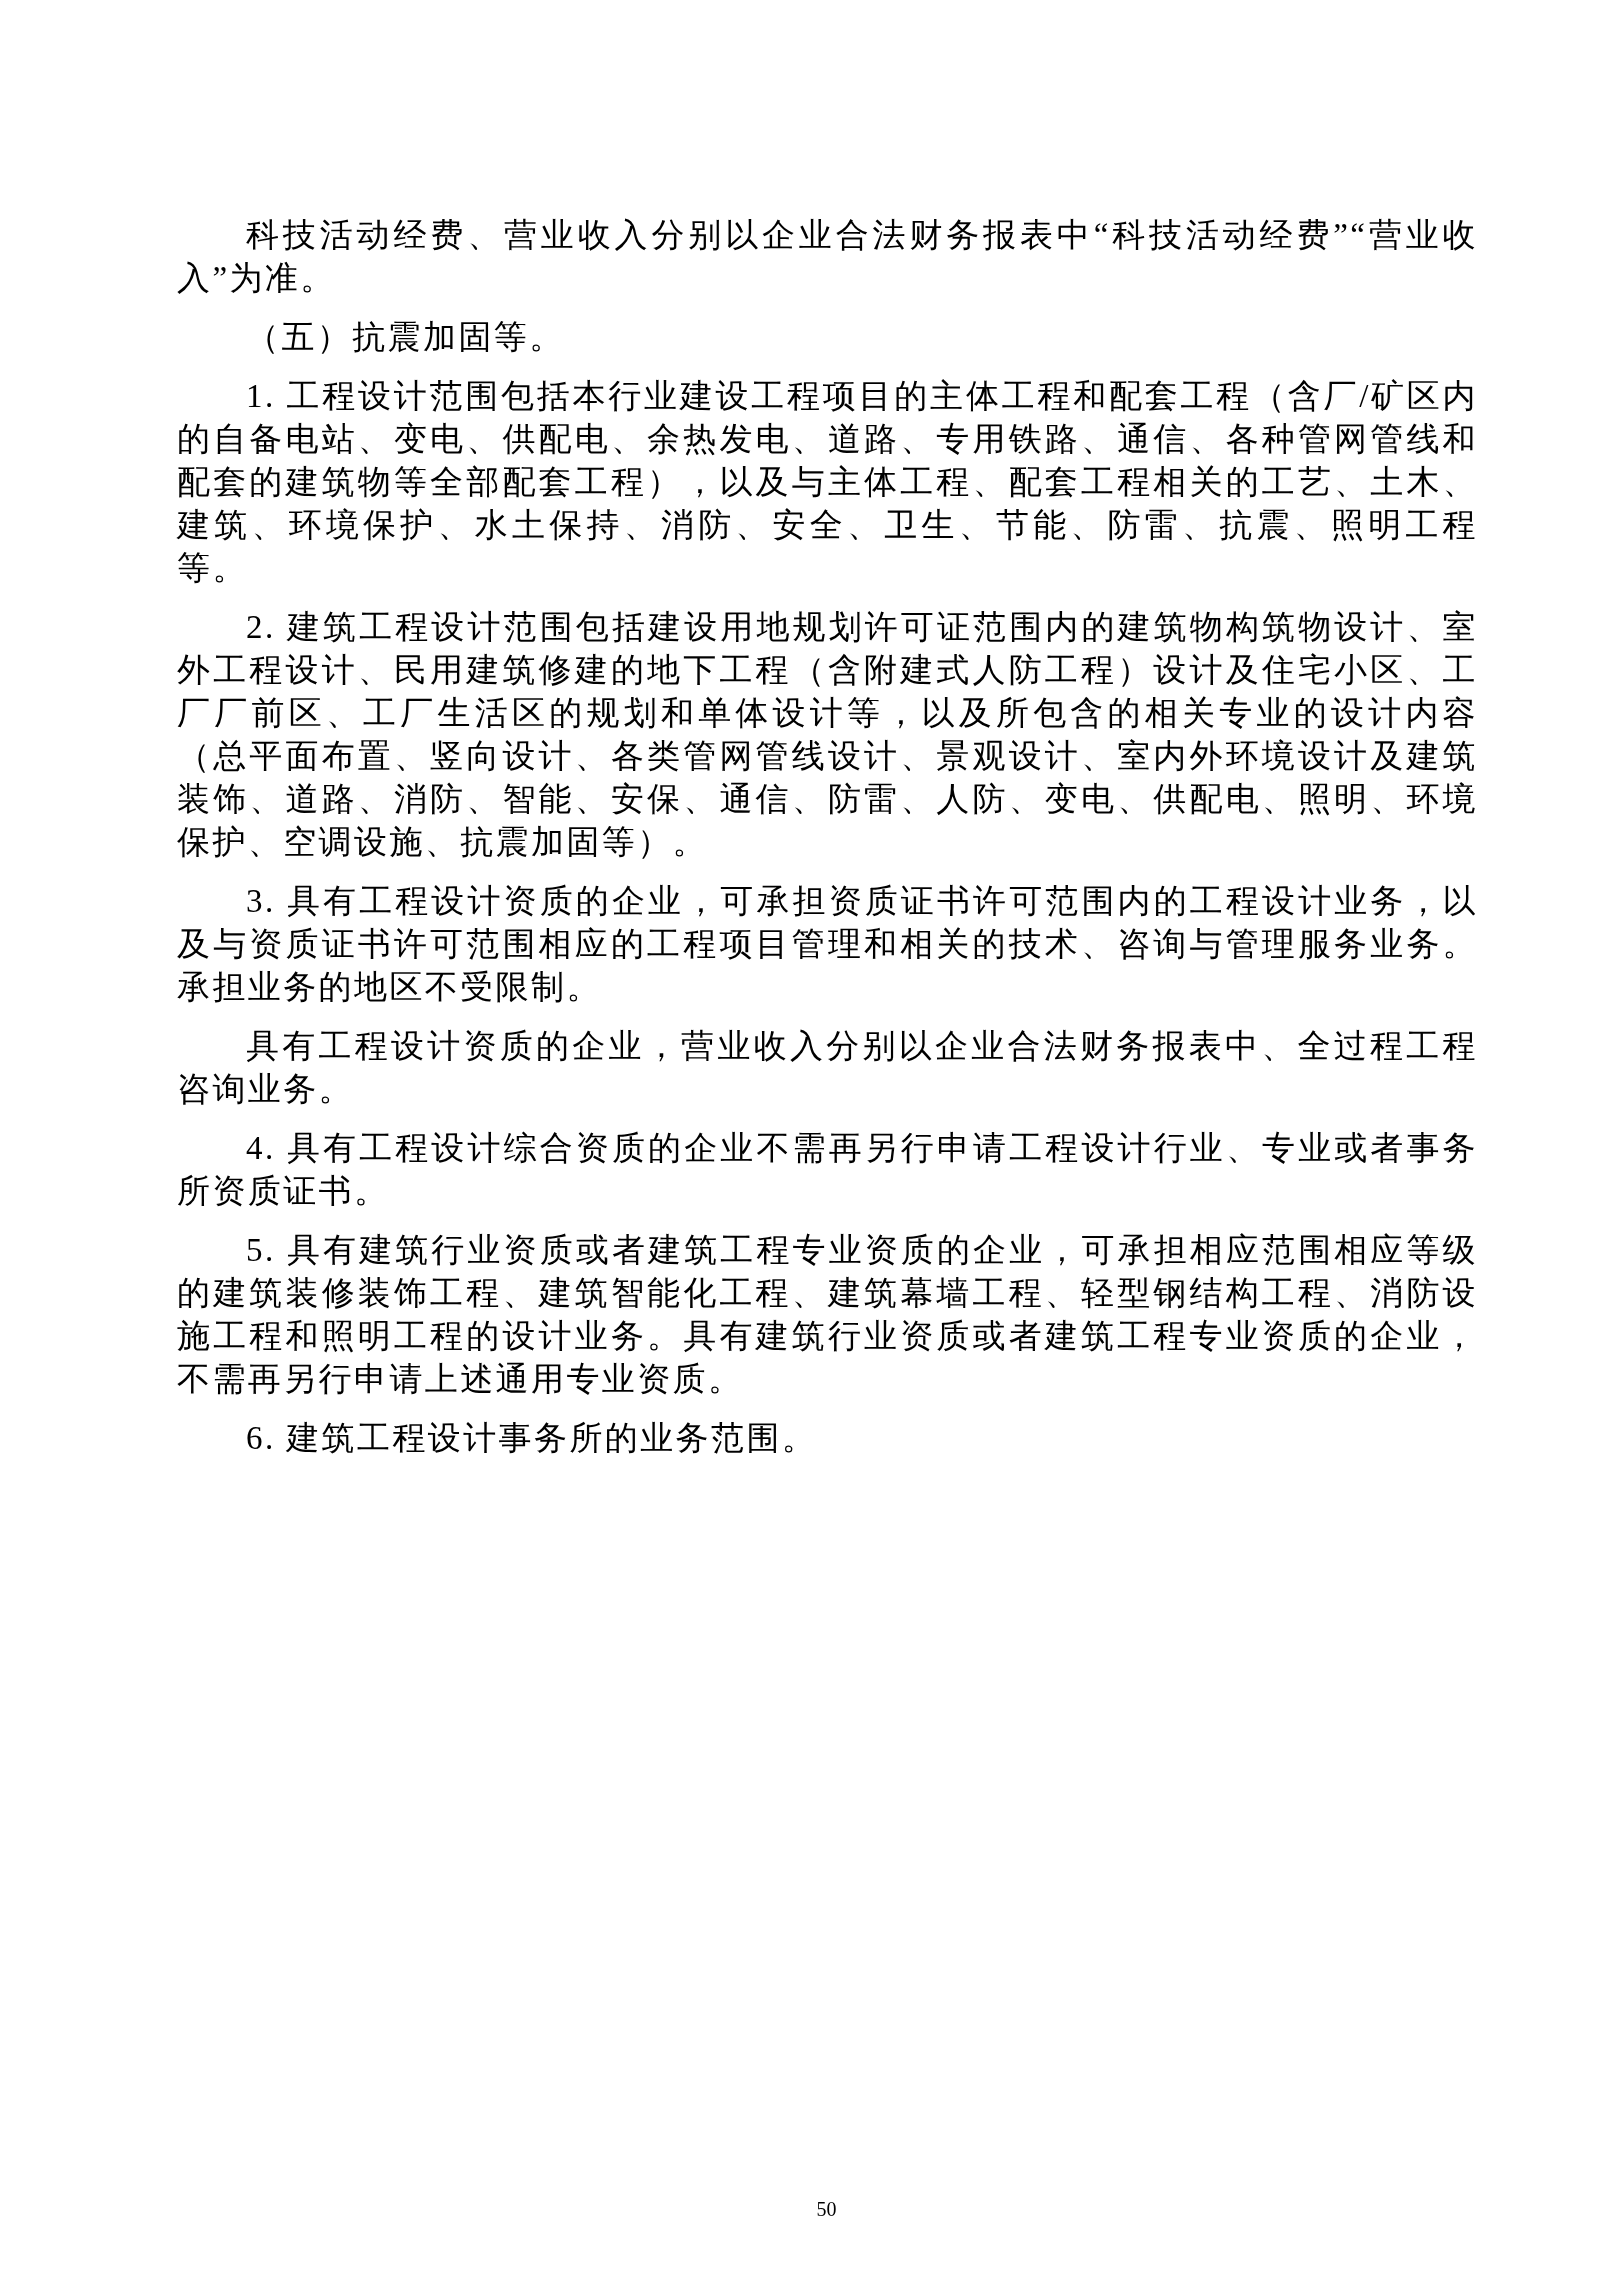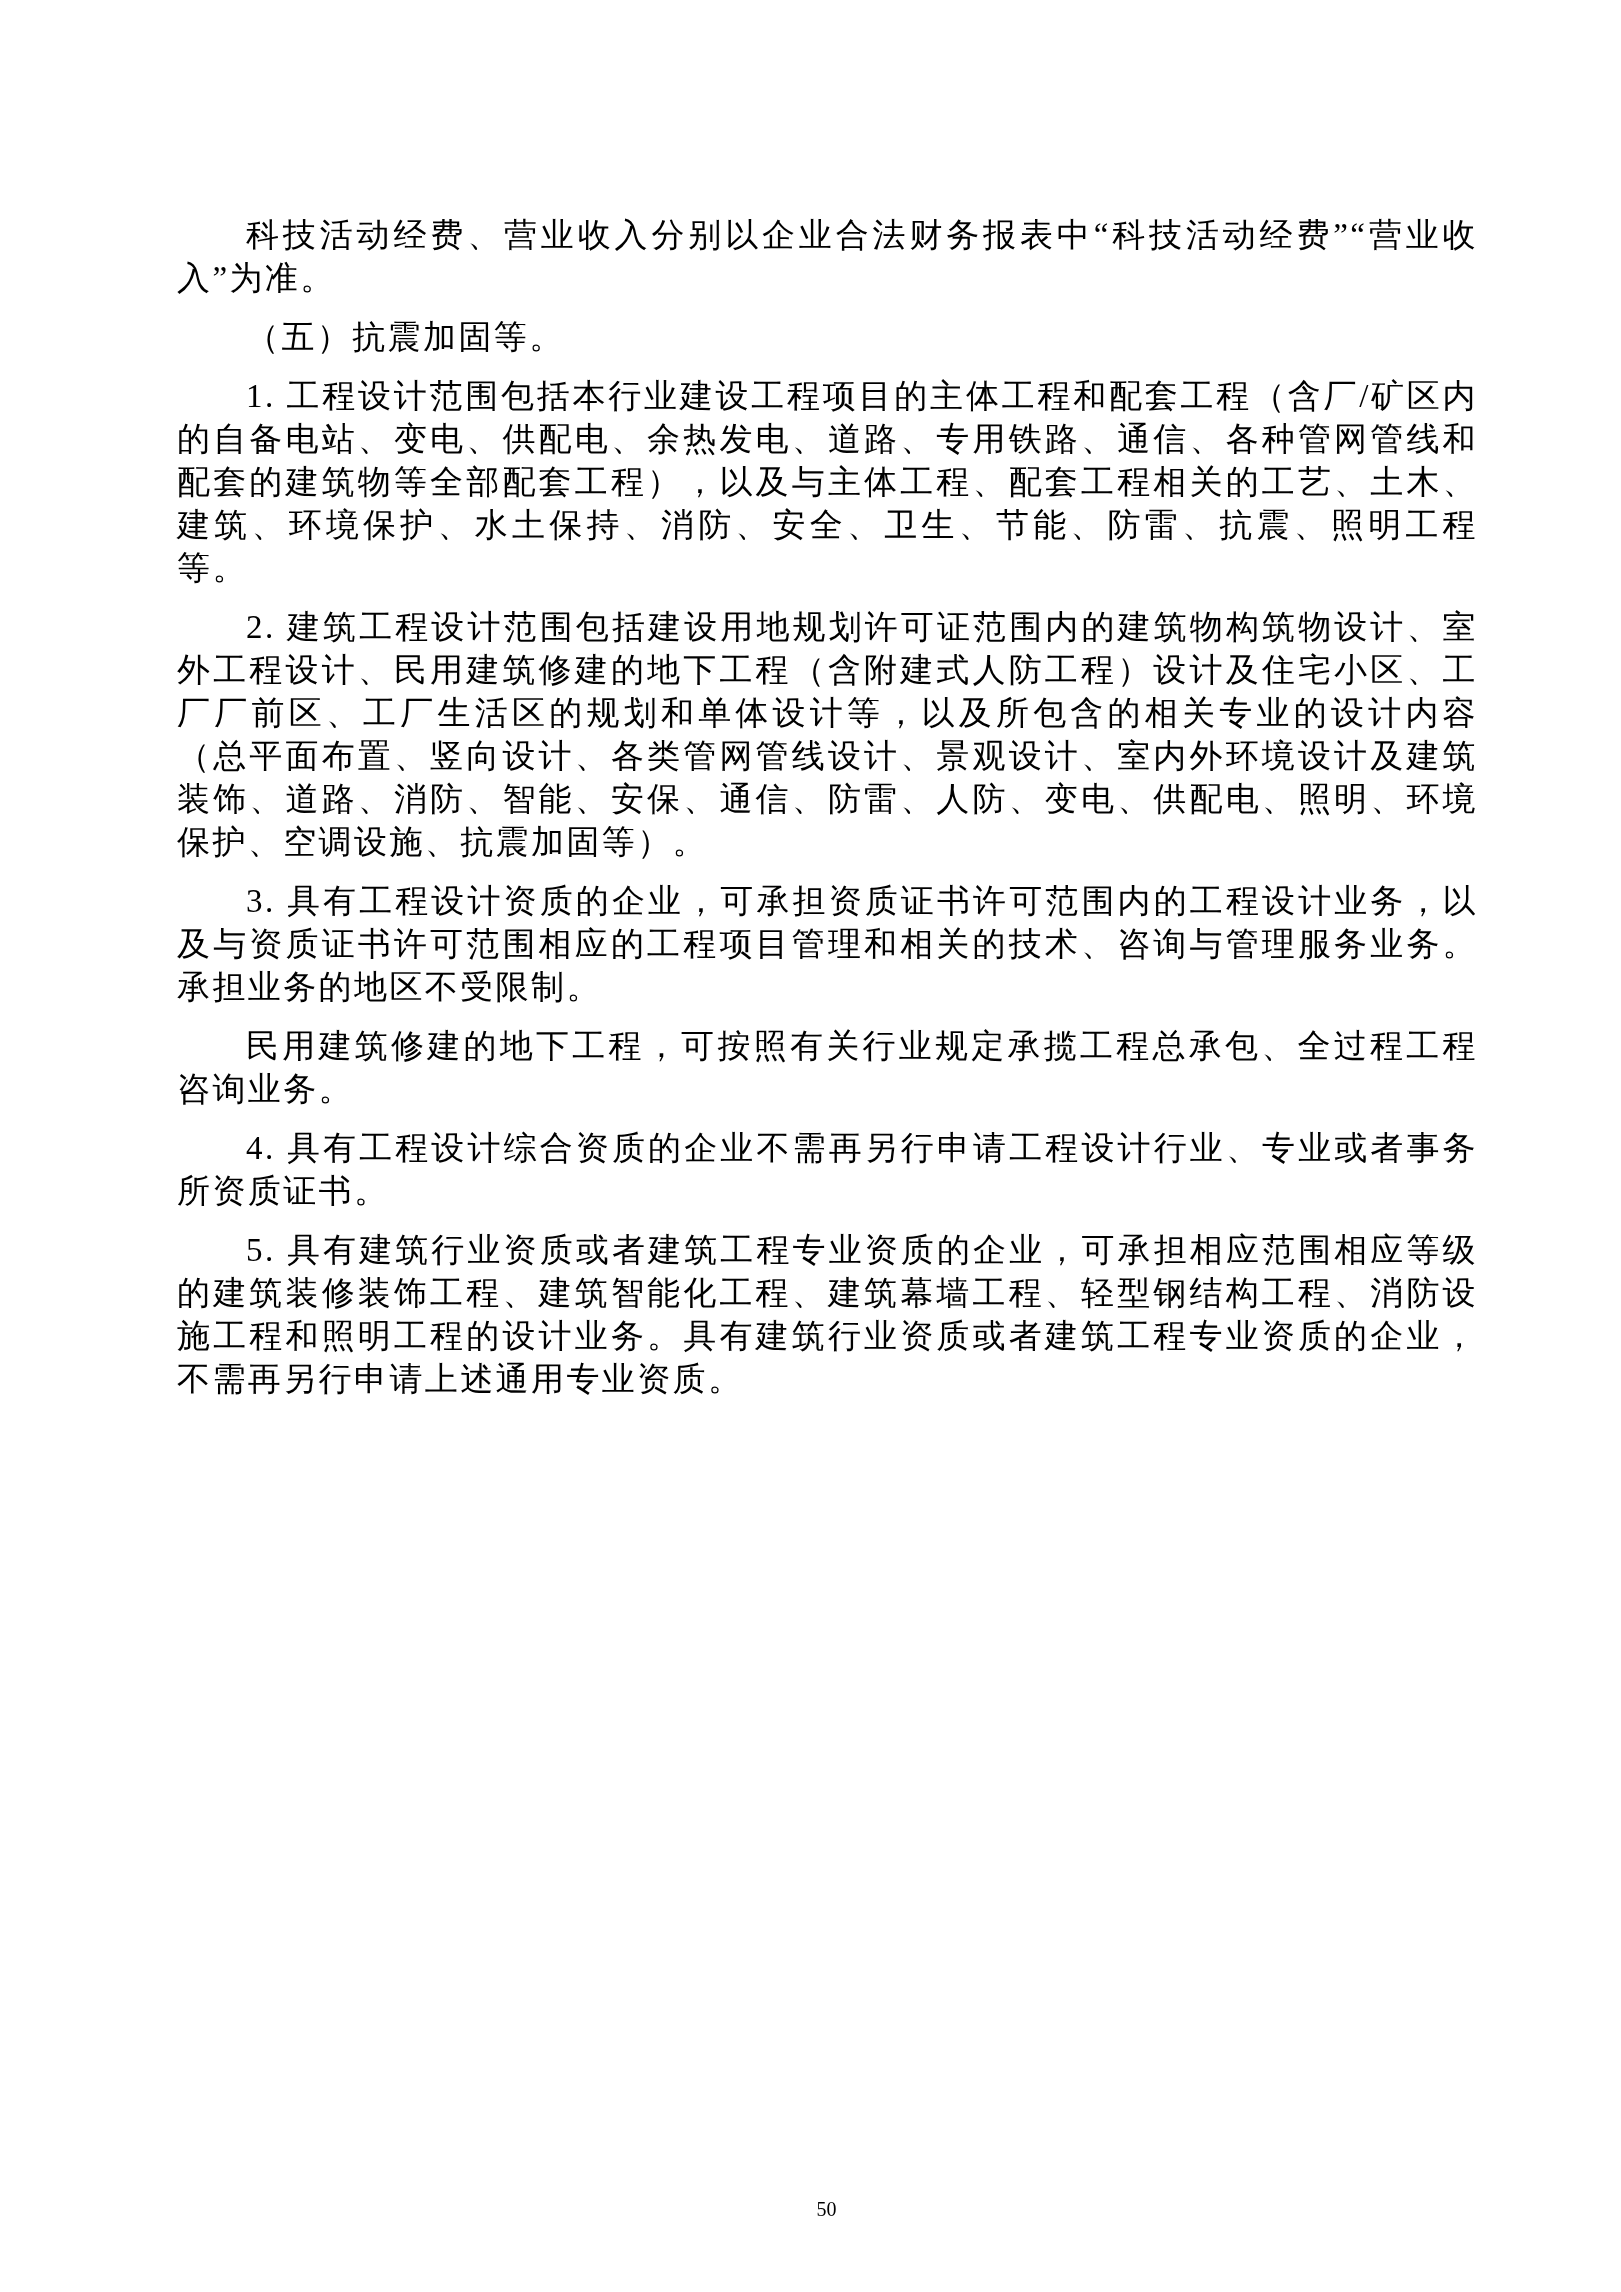--- a/index.html
+++ b/index.html
@@ -44,19 +44,20 @@
 </head>
 <body>
 
 <div class="page">
   <div class="content">
     <p class="para">科技活动经费、营业收入分别以企业合法财务报表中“科技活动经费”“营业收入”为准。</p>
     <p class="para">（五）抗震加固等。</p>
     <p class="para">1. 工程设计范围包括本行业建设工程项目的主体工程和配套工程（含厂/矿区内的自备电站、变电、供配电、余热发电、道路、专用铁路、通信、各种管网管线和配套的建筑物等全部配套工程），以及与主体工程、配套工程相关的工艺、土木、建筑、环境保护、水土保持、消防、安全、卫生、节能、防雷、抗震、照明工程等。</p>
     <p class="para">2. 建筑工程设计范围包括建设用地规划许可证范围内的建筑物构筑物设计、室外工程设计、民用建筑修建的地下工程（含附建式人防工程）设计及住宅小区、工厂厂前区、工厂生活区的规划和单体设计等，以及所包含的相关专业的设计内容（总平面布置、竖向设计、各类管网管线设计、景观设计、室内外环境设计及建筑装饰、道路、消防、智能、安保、通信、防雷、人防、变电、供配电、照明、环境保护、空调设施、抗震加固等）。</p>
     <p class="para">3. 具有工程设计资质的企业，可承担资质证书许可范围内的工程设计业务，以及与资质证书许可范围相应的工程项目管理和相关的技术、咨询与管理服务业务。承担业务的地区不受限制。</p>
-    <p class="para">民用建筑修建的地下工程，可按照有关行业规定承揽工程总承包、全过程工程咨询业务。</p>
+    <p class="para">具有工程设计资质的企业，营业收入分别以企业合法财务报表中、全过程工程咨询业务。</p>
     <p class="para">4. 具有工程设计综合资质的企业不需再另行申请工程设计行业、专业或者事务所资质证书。</p>
     <p class="para">5. 具有建筑行业资质或者建筑工程专业资质的企业，可承担相应范围相应等级的建筑装修装饰工程、建筑智能化工程、建筑幕墙工程、轻型钢结构工程、消防设施工程和照明工程的设计业务。具有建筑行业资质或者建筑工程专业资质的企业，不需再另行申请上述通用专业资质。</p>
+    <p class="para">6. 建筑工程设计事务所的业务范围。</p>
   </div>
   <div class="page-number">50</div>
 </div>
 
 
 </body></html>

